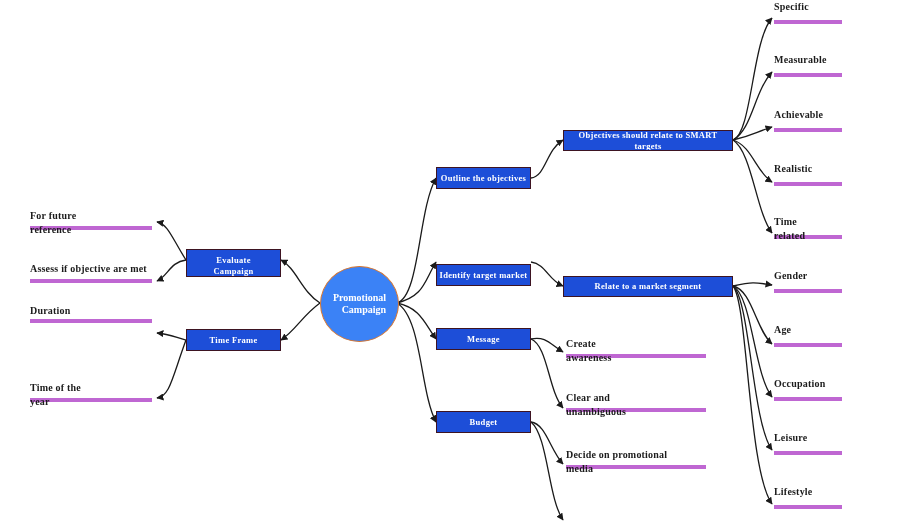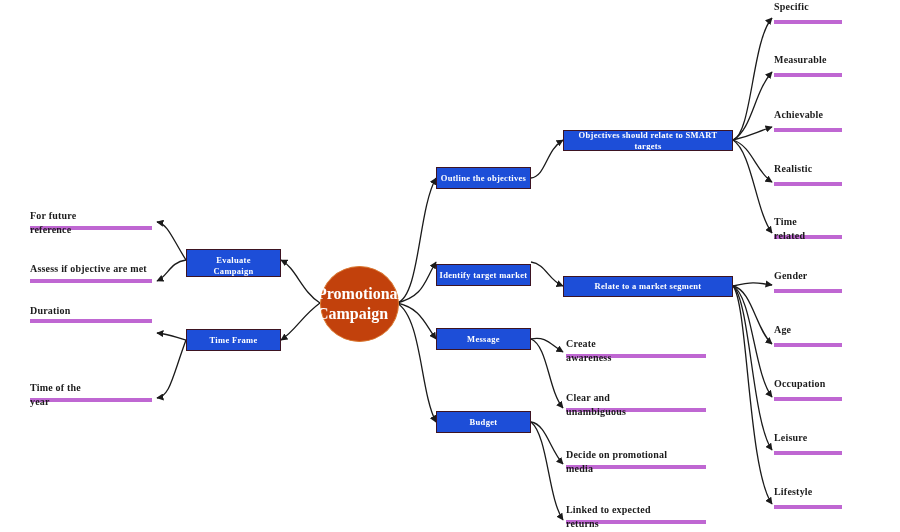--- a/index.html
+++ b/index.html
@@ -24,29 +24,29 @@
     top: 0;
     width: 900px;
     height: 532px;
     pointer-events: none;
   }
 
   
   .center-node {
     position: absolute;
     border-radius: 50%;
-    background: #c2410c;
+    background: #3b82f6;
     border: 1px solid #d9772f;
     display: flex;
     align-items: center;
     justify-content: center;
-    text-align: left;
+    text-align: right;
     color: #ffffff;
     font-weight: bold;
-    font-size: 16px;
+    font-size: 10px;
     line-height: 1.22;
     z-index: 5;
   }
 
   
   .node-box {
     position: absolute;
     background: #1d4ed8;
     border: 1px solid #3d1422;
     color: #ffffff;
@@ -233,24 +233,20 @@
   </div>
   <div class="leaf" style="left:566px; top:391px; width:62px;">
     <span class="leaf-bar" style="top:17px; width:140px;"></span>
     <span class="leaf-text">Clear and unambiguous</span>
   </div>
 
   <div class="leaf" style="left:566px; top:448px; width:105px;">
     <span class="leaf-bar" style="top:17px; width:140px;"></span>
     <span class="leaf-text">Decide  on promotional media</span>
   </div>
-  <div class="leaf" style="left:566px; top:503px; width:88px;">
-    <span class="leaf-bar" style="top:17px; width:140px;"></span>
-    <span class="leaf-text">Linked to expected returns</span>
-  </div>
 
   <div class="leaf" style="left:30px; top:209px; width:56px;">
     <span class="leaf-bar" style="top:17px; width:122px;"></span>
     <span class="leaf-text">For future reference</span>
   </div>
   <div class="leaf" style="left:30px; top:262px; width:124px;">
     <span class="leaf-bar" style="top:17px; width:122px;"></span>
     <span class="leaf-text">Assess  if objective  are met</span>
   </div>
 

